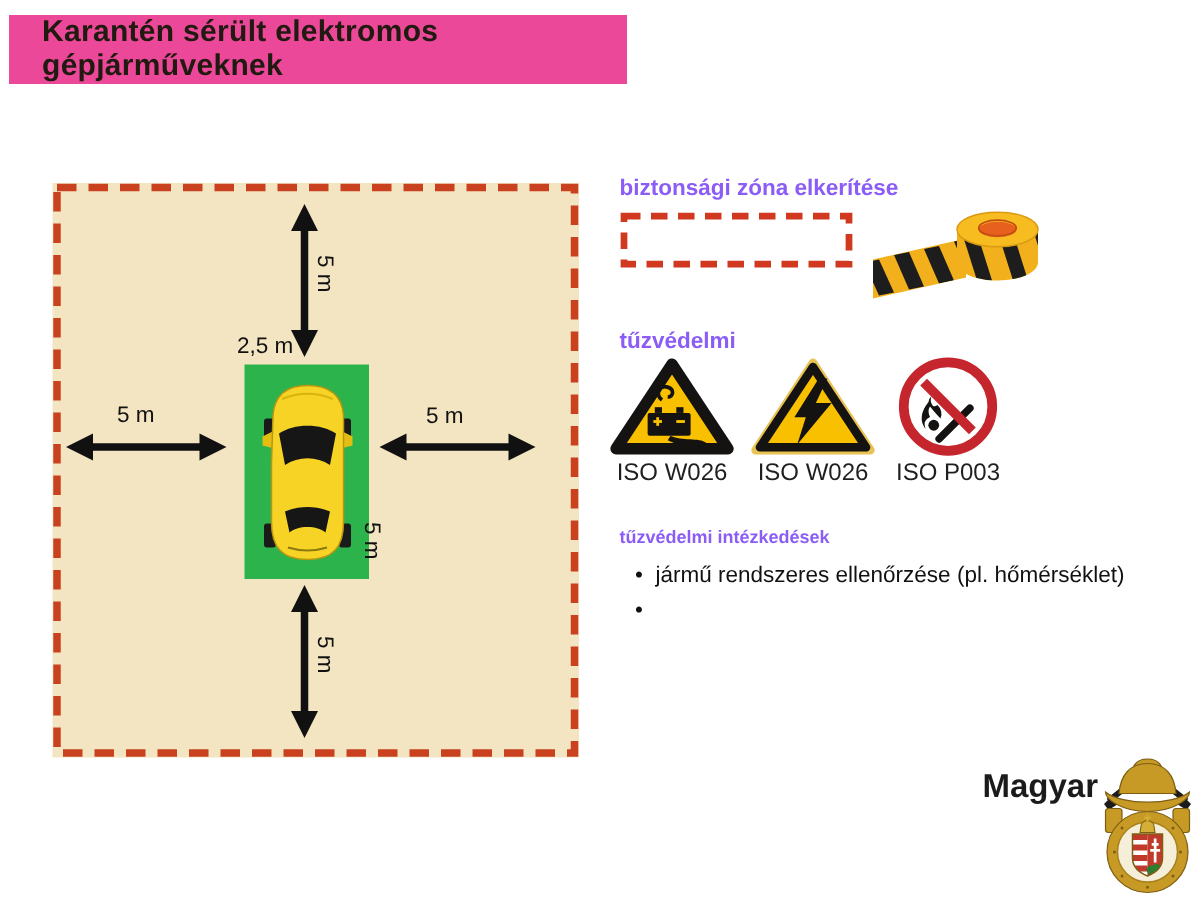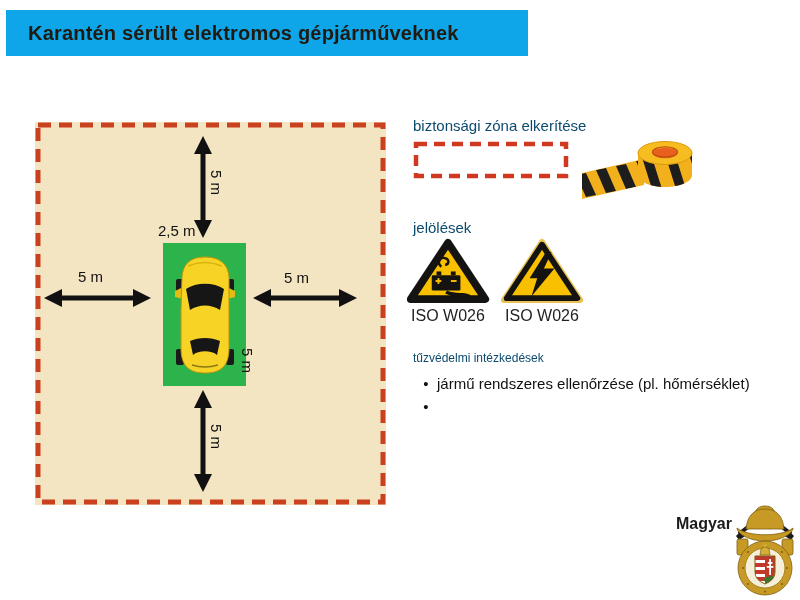--- a/index.html
+++ b/index.html
@@ -1,48 +1,48 @@
 <!DOCTYPE html>
 <html><head>
 <meta charset="utf-8">
 <style>
   html,body{margin:0;padding:0;background:#ffffff;}
   .stage{position:relative;width:800px;height:600px;background:#ffffff;overflow:hidden;
          font-family:"Liberation Sans",sans-serif;color:#1b1b1b;}
 
   
-  .banner{position:absolute;left:6px;top:10px;width:522px;height:46px;background:#0ea5e9;
+  .banner{position:absolute;left:6px;top:10px;width:412px;height:46px;background:#ec4899;
           display:flex;align-items:center;padding-left:22px;box-sizing:border-box;}
   .banner span{font-size:20px;font-weight:bold;color:#201a10;letter-spacing:.2px;}
 
   
   .diagram{position:absolute;left:35px;top:122px;width:351px;height:383px;background:#f3e5c2;}
   .diagram .borderSvg{position:absolute;left:0;top:0;}
   .pad{position:absolute;left:128px;top:121px;width:83px;height:143px;background:#2db34b;
        display:flex;align-items:center;justify-content:center;}
   .arrow{position:absolute;}
   .dimlabel{position:absolute;font-size:15px;color:#111;white-space:nowrap;}
   .vlabel{transform:rotate(90deg);transform-origin:center center;}
 
   
-  .h-sec{position:absolute;font-size:15px;font-weight:normal;color:#0c4a6e;}
+  .h-sec{position:absolute;font-size:15px;font-weight:bold;color:#8b5cf6;}
   .sampleRect{position:absolute;left:413px;top:141px;}
   .tape{position:absolute;left:582px;top:129px;}
   .sign{position:absolute;top:237px;display:flex;flex-direction:column;align-items:center;}
   .sign .lbl{font-size:16px;color:#1f1f1f;margin-top:3px;white-space:nowrap;}
   .signbox{height:67px;display:flex;align-items:flex-end;}
 
   .bullets{position:absolute;left:415px;top:373px;width:365px;}
   .bullet{display:flex;font-size:15px;line-height:22.5px;color:#111;}
   .bullet .dot{width:22px;text-align:center;flex:0 0 22px;}
   .bullet .txt{white-space:pre-line;text-align:right;}
 
   
   .orgname{position:absolute;left:598px;top:511px;width:134px;text-align:right;
-           font-size:16px;font-weight:bold;line-height:25px;color:#1b1b1b;}
+           font-size:22px;font-weight:bold;line-height:25px;color:#1b1b1b;}
   .logo{position:absolute;left:734px;top:504px;}
 </style>
 </head>
 <body>
 
 <div class="stage">
 
   <div class="banner">
     <span>Karantén sérült elektromos gépjárműveknek</span>
   </div>
@@ -121,21 +121,21 @@
     <g clip-path="url(#rollside)">
       <polygon points="58,22 68,22 80,60 70,60" fill="#1d1d1d"></polygon>
       <polygon points="82,22 92,22 104,60 94,60" fill="#1d1d1d"></polygon>
       <polygon points="106,22 116,22 128,60 118,60" fill="#1d1d1d"></polygon>
     </g>
     <ellipse cx="83" cy="24" rx="27" ry="11.5" fill="#f6bc20" stroke="#d99a12" stroke-width="1"></ellipse>
     <ellipse cx="83" cy="24" rx="12.5" ry="5.2" fill="#e8601d"></ellipse>
     <ellipse cx="83" cy="23" rx="12.5" ry="5.2" fill="none" stroke="#c24e12" stroke-width="1.2"></ellipse>
   </svg>
 
-  <div class="h-sec" style="left:413px;top:219px">jelölések</div>
+  <div class="h-sec" style="left:413px;top:219px">tűzvédelmi</div>
 
   <div class="sign" style="left:404px;width:88px">
     <div class="signbox">
       <svg width="86" height="67" viewBox="0 0 90 70">
         <polygon points="45,6 84,65 6,65" fill="#f9c000" stroke="#151311" stroke-width="8" stroke-linejoin="round"></polygon>
         <path d="M38,31 C33,27 36,20 42,22 C47,23.5 46,29 42,29" fill="none" stroke="#151311" stroke-width="2.6"></path>
         <rect x="33" y="36" width="5" height="4" fill="#151311"></rect>
         <rect x="48" y="36" width="5" height="4" fill="#151311"></rect>
         <rect x="28" y="40" width="30" height="16" rx="1.5" fill="#151311"></rect>
         <rect x="32" y="45" width="6" height="2" fill="#f9c000"></rect>
@@ -151,20 +151,32 @@
     <div class="signbox">
       <svg width="86" height="67" viewBox="0 0 90 70">
         <polygon points="45,5 85,66 5,66" fill="#e8c253" stroke="#e8c253" stroke-width="6" stroke-linejoin="round"></polygon>
         <polygon points="45,8 82,64 8,64" fill="#f9c000" stroke="#151311" stroke-width="6" stroke-linejoin="round"></polygon>
         <polygon points="49,16 32,43 40,43 34,62 58,33 47,33 55,16" fill="#151311"></polygon>
       </svg>
     </div>
     <span class="lbl">ISO W026</span>
   </div>
 
+  <div class="sign" style="left:592px;width:80px">
+    <div class="signbox" style="align-items:center">
+      <svg width="66" height="66" viewBox="0 0 66 66">
+        <circle cx="33" cy="33" r="29.5" fill="#ffffff" stroke="#c5262d" stroke-width="6.5"></circle>
+        <rect x="20" y="42" width="34" height="5" rx="2.5" transform="rotate(-45 37 44)" fill="#151311"></rect>
+        <circle cx="23.5" cy="45.5" r="3.6" fill="#151311"></circle>
+        <path d="M20,30 Q12,40 18,48 Q16,42 21,40 Q19,36 21,33 Q25,38 28,41 Q30,36 26,32 Q23,34 22,31 Q21,29 22,26 Q20,28 20,30 Z" fill="#151311"></path>
+        <rect x="10" y="29.8" width="46" height="6.4" transform="rotate(45 33 33)" fill="#c5262d"></rect>
+      </svg>
+    </div>
+    <span class="lbl">ISO P003</span>
+  </div>
 
 
   <div class="h-sec" style="left:413px;top:351px;font-size:12px">tűzvédelmi intézkedések</div>
   <div class="bullets">
     <div class="bullet">
       <span class="dot">•</span>
       <span class="txt">jármű rendszeres ellenőrzése (pl. hőmérséklet)</span>
     </div>
     <div class="bullet">
       <span class="dot">•</span>

